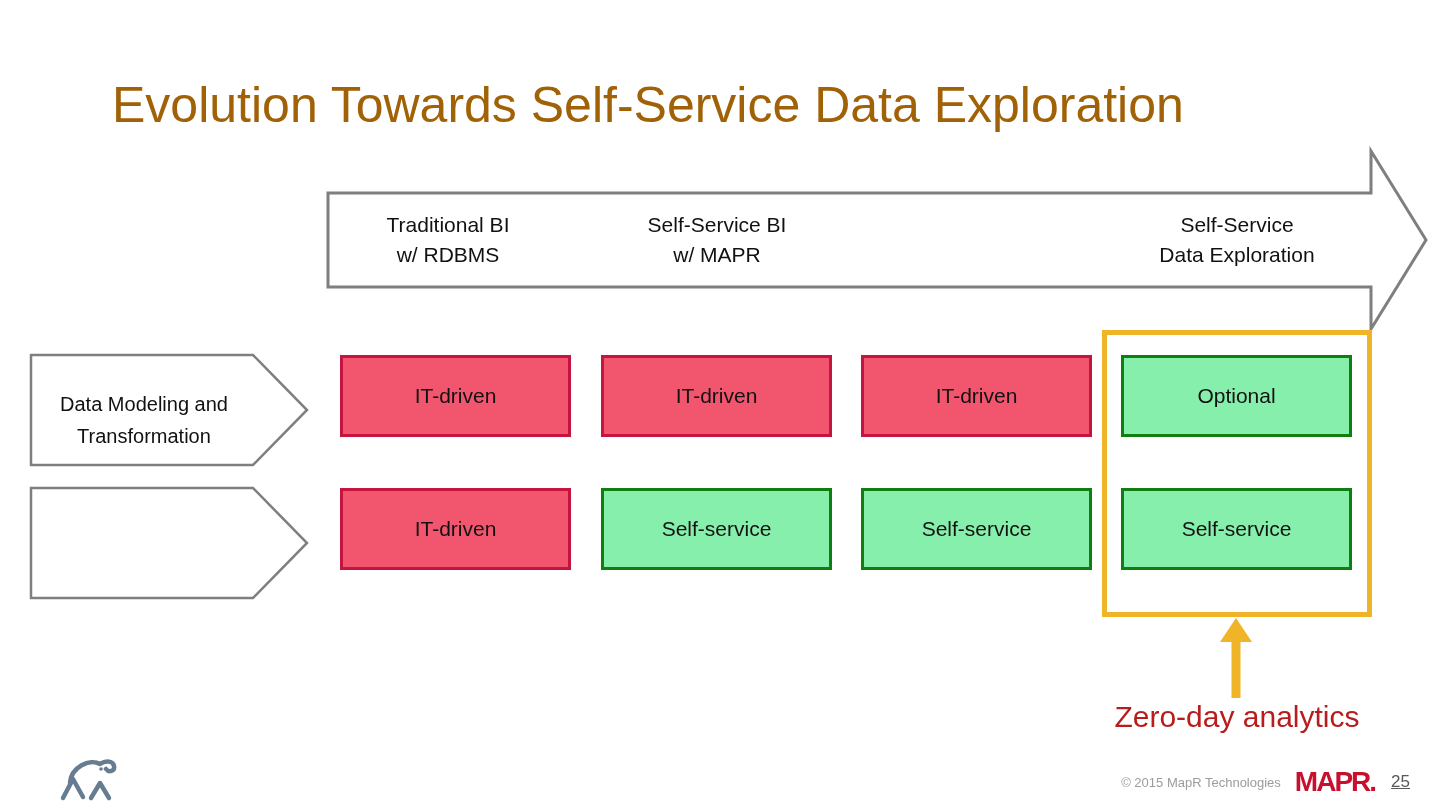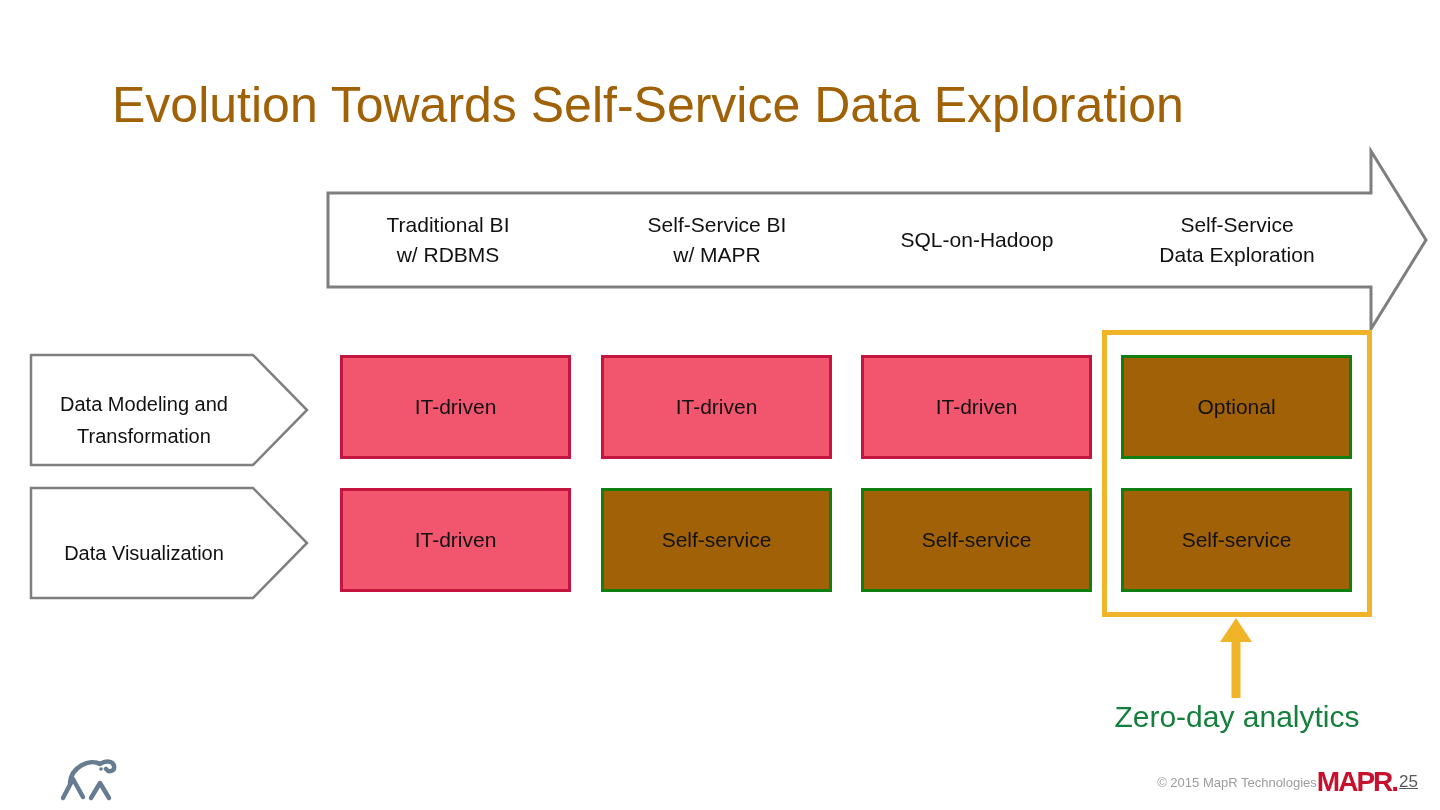--- a/index.html
+++ b/index.html
@@ -17,36 +17,36 @@
     position:absolute;top:200px;height:80px;width:280px;
     display:flex;align-items:center;justify-content:center;text-align:center;
     font-size:21px;color:#111;line-height:1.45;white-space:pre-line;
   }
   .row-label{
     position:absolute;left:30px;width:228px;height:110px;
     display:flex;align-items:center;justify-content:center;text-align:center;
     font-size:20px;color:#111;line-height:1.6;white-space:pre-line;margin-top:10px;
   }
   .cell{
-    position:absolute;width:231px;height:104px;box-sizing:border-box;
+    position:absolute;width:231px;height:82px;box-sizing:border-box;
     display:flex;align-items:center;justify-content:center;text-align:left;
     font-size:21px;color:#121212;
   }
   .cell.it-driven{background:#F2566F;border:3px solid #C3153F;}
-  .cell.self-service{background:#a16207;border:3px solid #117E11;}
+  .cell.self-service{background:#86efac;border:3px solid #117E11;}
   .highlight-box{
     position:absolute;left:1102px;top:330px;width:270px;height:287px;
     box-sizing:border-box;border:5px solid #F0B429;background:transparent;
   }
   .annotation{
     position:absolute;left:1077px;top:700px;width:320px;text-align:center;
-    font-size:30px;color:#15803d;
+    font-size:30px;color:#b91c1c;
   }
   .footer-right{
-    position:absolute;right:22px;bottom:14px;display:flex;align-items:center;
+    position:absolute;right:30px;bottom:14px;display:flex;align-items:center;gap:14px;
   }
   .copyright{font-size:13px;color:#9C9C9C;}
   .brand{font-size:28px;font-weight:bold;color:#C8102E;letter-spacing:-2px;line-height:1;text-align:center;}
   .brand .dot{letter-spacing:0;}
   .page-number{font-size:17px;color:#595959;text-decoration:underline;}
   .elephant{position:absolute;left:58px;top:752px;}
 </style>
 </head>
 <body>
 
@@ -61,27 +61,25 @@
     <g fill="#F0B429">
       <polygon points="1236,618 1220,642 1252,642"></polygon>
       <rect x="1231.5" y="641" width="9" height="57"></rect>
     </g>
   </svg>
 
   <div class="col-header" style="left:308px">Traditional BI
 w/ RDBMS</div>
   <div class="col-header" style="left:577px">Self-Service BI
 w/ MAPR</div>
-  <div class="col-header" style="left:837px">SQL-on-Hadoop</div>
   <div class="col-header" style="left:1097px">Self-Service
 Data Exploration</div>
 
   <div class="row-label" style="top:355px">Data Modeling and
 Transformation</div>
-  <div class="row-label" style="top:488px">Data Visualization</div>
 
   <div class="highlight-box"></div>
 
   <div class="cell it-driven" style="left:340px;top:355px">IT-driven</div>
   <div class="cell it-driven" style="left:601px;top:355px">IT-driven</div>
   <div class="cell it-driven" style="left:861px;top:355px">IT-driven</div>
   <div class="cell self-service" style="left:1121px;top:355px">Optional</div>
 
   <div class="cell it-driven" style="left:340px;top:488px">IT-driven</div>
   <div class="cell self-service" style="left:601px;top:488px">Self-service</div>

